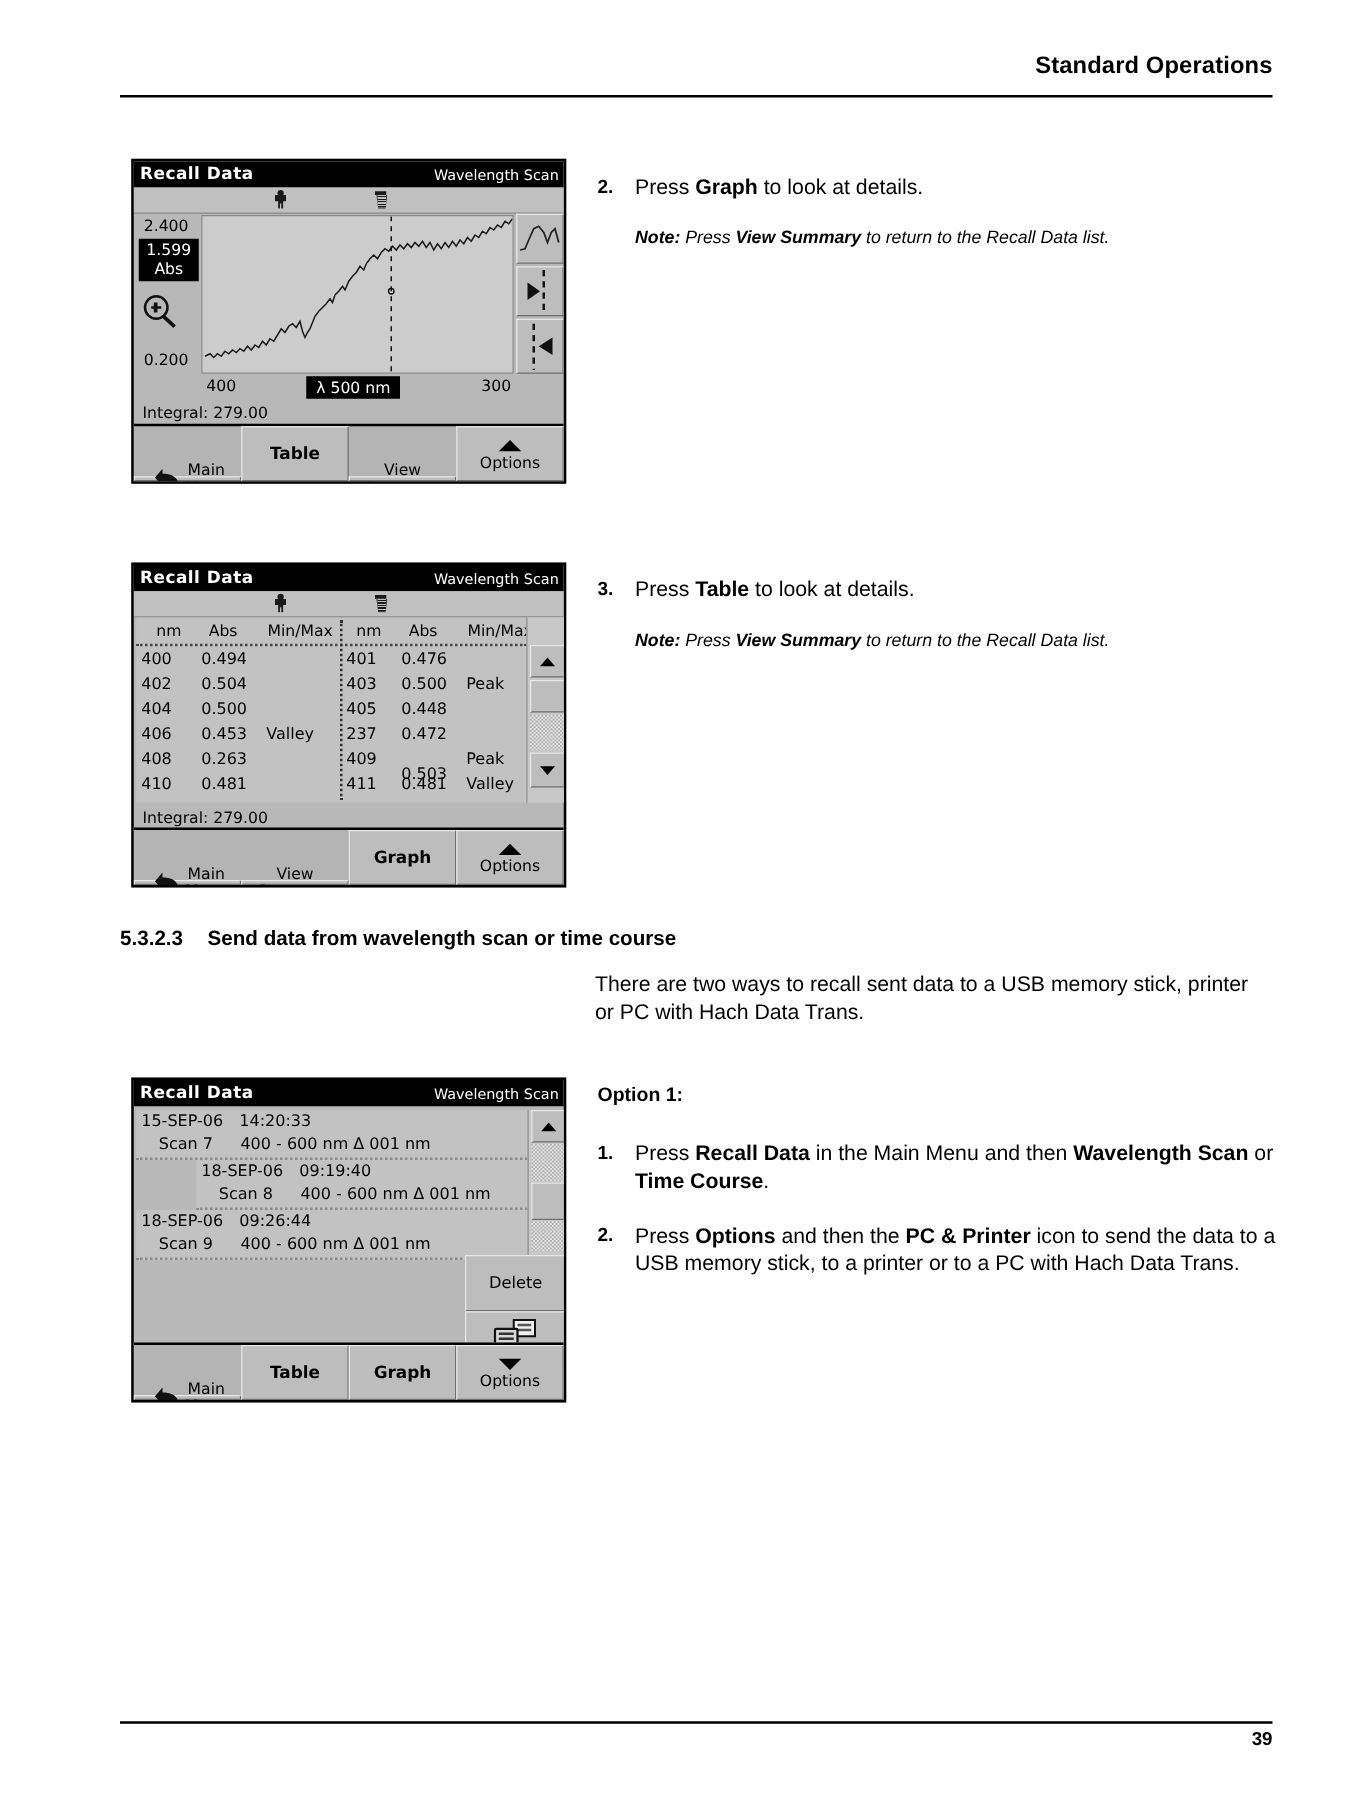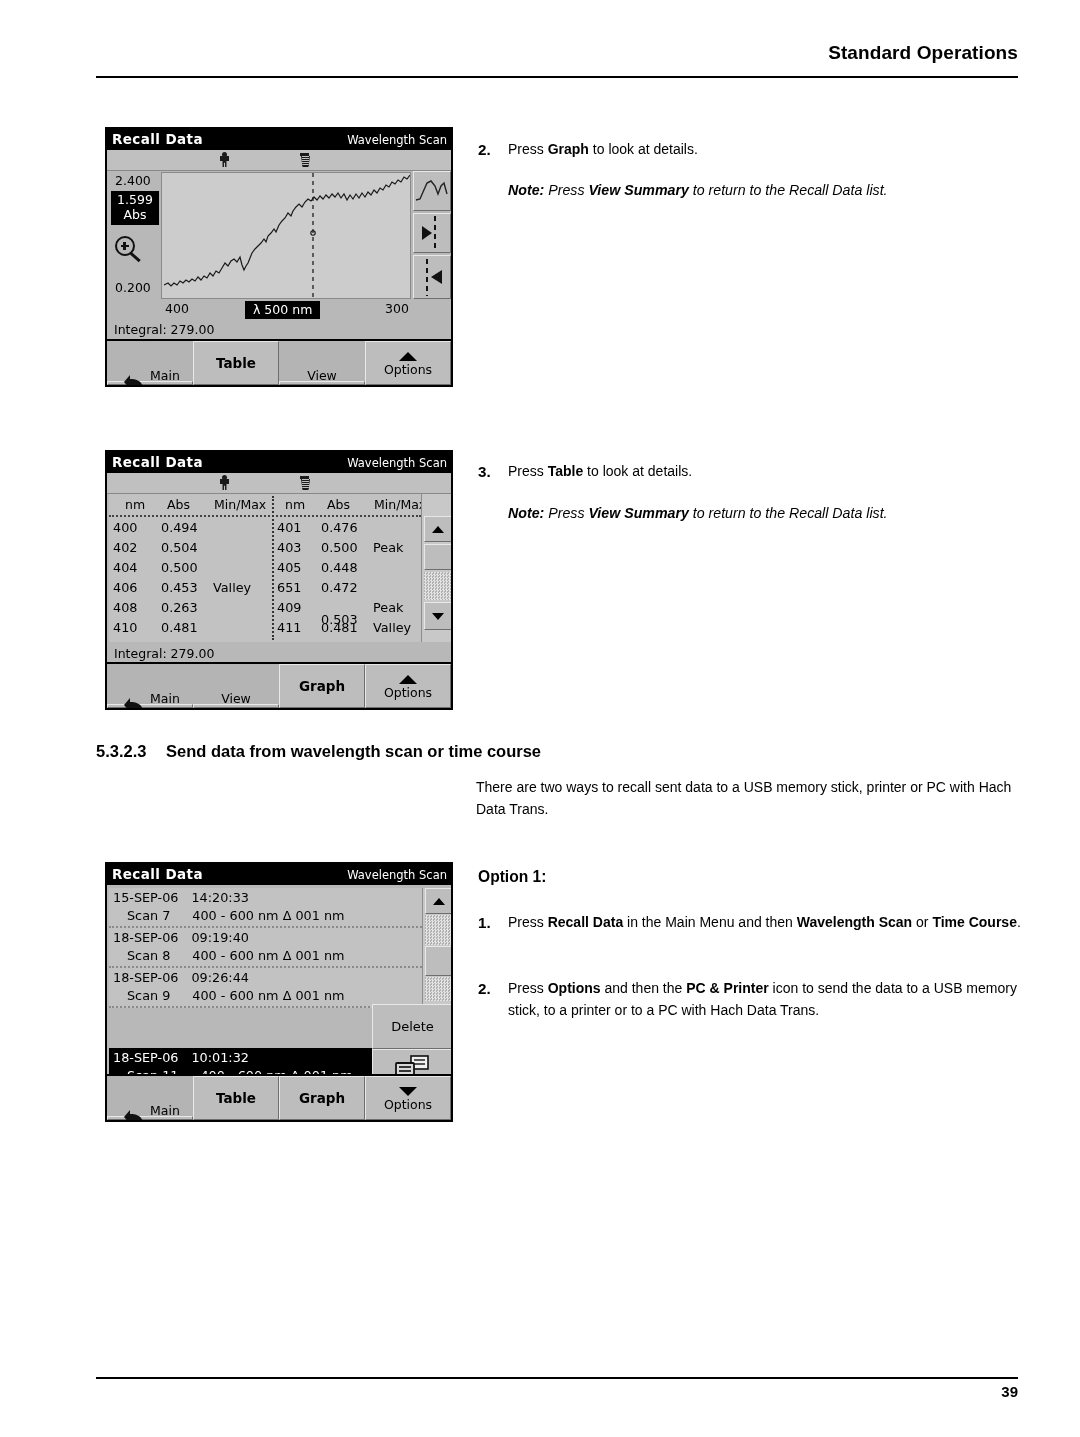--- a/index.html
+++ b/index.html
@@ -41,21 +41,21 @@
     position: absolute;
     left: 96px; top: 1383px; width: 922px;
     text-align: right;
     font-size: 15px;
     font-weight: bold;
   }
 
   
   .txt {
     position: absolute;
-    font-size: 14px;
+    font-size: 17px;
     line-height: 21.5px;
   }
   .num {
     position: absolute;
     font-size: 15.2px;
     font-weight: bold;
     line-height: 21.5px;
   }
   .note {
     position: absolute;
@@ -550,21 +550,21 @@
     <div class="tbl-cell" style="left:264px; top:26px;"></div>
 
     <div class="tbl-cell" style="left:168px; top:46px;text-align:right;">403</div>
     <div class="tbl-cell" style="left:212px; top:46px;">0.500</div>
     <div class="tbl-cell" style="left:264px; top:46px;">Peak</div>
 
     <div class="tbl-cell" style="left:168px; top:66px;">405</div>
     <div class="tbl-cell" style="left:212px; top:66px;">0.448</div>
     <div class="tbl-cell" style="left:264px; top:66px;"></div>
 
-    <div class="tbl-cell" style="left:168px; top:86px;">651</div>
+    <div class="tbl-cell" style="left:168px; top:86px;">237</div>
     <div class="tbl-cell" style="left:212px; top:86px;">0.472</div>
     <div class="tbl-cell" style="left:264px; top:86px;"></div>
 
     <div class="tbl-cell" style="left:168px; top:106px;">409</div>
     <div class="tbl-cell" style="left:212px; top:118px;">0.503</div>
     <div class="tbl-cell" style="left:264px; top:106px;">Peak</div>
 
     <div class="tbl-cell" style="left:168px; top:126px;">411</div>
     <div class="tbl-cell" style="left:212px; top:126px;">0.481</div>
     <div class="tbl-cell" style="left:264px; top:126px;">Valley</div>
@@ -633,47 +633,39 @@
 
   <div class="list-row" style="top:24px; width:313px; height:40px;">
     <div class="l1">
       <span>15-SEP-06</span><span class="time">14:20:33</span>
     </div>
     <div class="l2">
       <span>Scan 7</span><span class="range">400 - 600 nm Δ 001 nm</span>
     </div>
   </div>
 
-  <div class="list-row" style="top:64px; width:313px; height:40px;">
+  <div class="list-row" style="top:64px; width:313px; height:40px;margin-left:48px;">
     <div class="l1">
       <span>18-SEP-06</span><span class="time">09:19:40</span>
     </div>
     <div class="l2">
       <span>Scan 8</span><span class="range">400 - 600 nm Δ 001 nm</span>
     </div>
   </div>
 
   <div class="list-row" style="top:104px; width:313px; height:40px;">
     <div class="l1">
       <span>18-SEP-06</span><span class="time">09:26:44</span>
     </div>
     <div class="l2">
       <span>Scan 9</span><span class="range">400 - 600 nm Δ 001 nm</span>
     </div>
   </div>
 
 
-  <div class="list-row sel" style="top:184px; width:313px; height:40px;">
-    <div class="l1">
-      <span>18-SEP-06</span><span class="time">10:01:32</span>
-    </div>
-    <div class="l2">
-      <span>Scan 11</span><span class="range">400 - 600 nm Δ 001 nm</span>
-    </div>
-  </div>
 
   <div class="scrollbar" style="left:315px; top:24px; width:31px; height:116px;">
     <div class="sb-btn" style="left:2px; top:0; width:27px; height:26px;">
       <span class="tri-up-sm"></span>
     </div>
     <div class="sb-track" style="left:2px; top:27px; width:27px; height:30px;"></div>
     <div class="sb-thumb" style="left:2px; top:58px; width:27px; height:30px;"></div>
     <div class="sb-track" style="left:2px; top:89px; width:27px; height:24px;"></div>
   </div>
 

